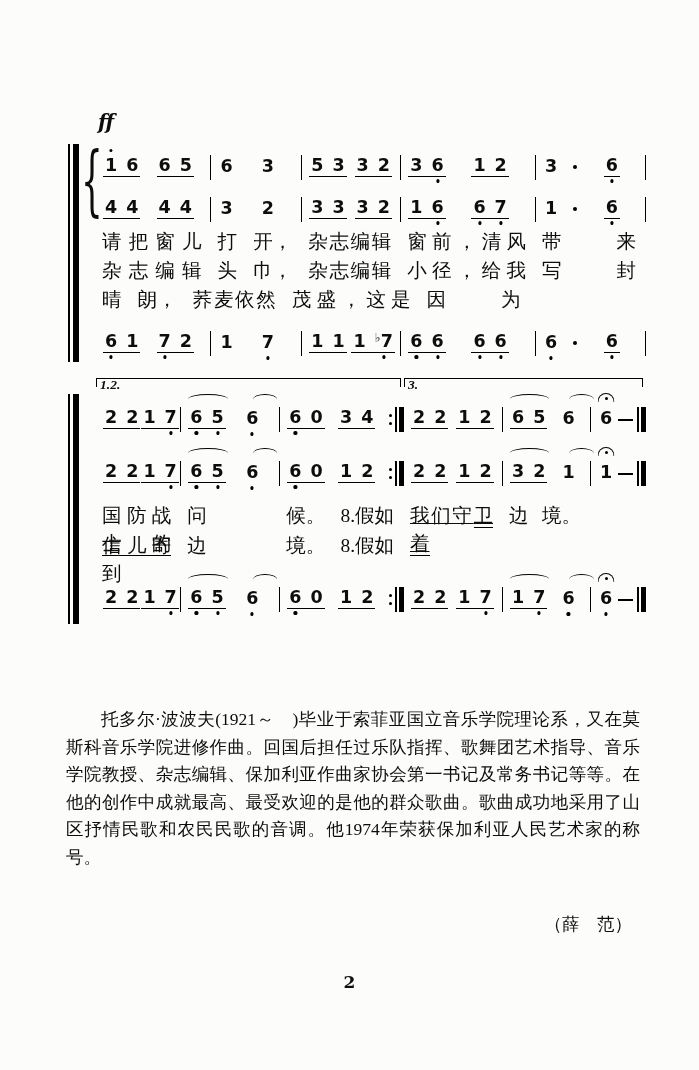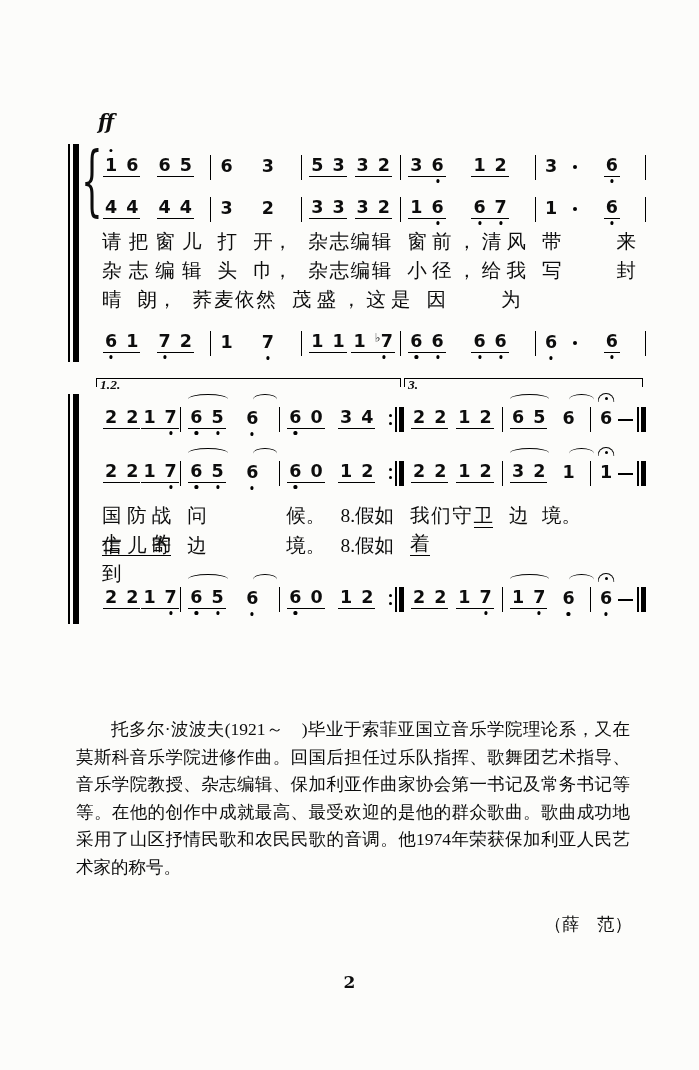--- a/index.html
+++ b/index.html
@@ -47,21 +47,21 @@
   .grp.slur::before{content:"";position:absolute;left:0;right:-2px;top:-13px;height:9px;
        border-top:1.6px solid #000;border-radius:100% 100% 0 0;}
   .grp.slurnext::before{content:"";position:absolute;left:55%;width:150%;top:-14px;height:10px;
        border-top:1.6px solid #000;border-radius:100% 100% 0 0;}
   .volta{position:absolute;top:0;height:9px;border:1.6px solid #000;border-bottom:none;box-sizing:border-box;}
   .vl{position:absolute;left:3px;top:-1px;font:italic 600 13.5px "Liberation Serif",serif;line-height:1;}
   .lmeas{box-sizing:border-box;padding:0 10px 0 6px;display:flex;justify-content:space-between;}
   .lmeas.just{display:block;text-align:justify;text-align-last:justify;}
   .u{border-bottom:1.6px solid #000;padding-bottom:1px;}
   #notes{position:absolute;left:66px;top:706px;width:574px;font-size:17.5px;line-height:27.6px;text-align:justify;}
-  #notes p{margin:10px;text-indent:2em;}
+  #notes p{margin:0;text-indent:2em;}
   .credit{position:absolute;left:66px;top:912px;width:566px;text-align:right;font-size:17.5px;}
   #pageno{position:absolute;left:0;top:972px;width:699px;text-align:center;
        font:700 17px "DejaVu Serif",serif;}
 </style>
 </head>
 <body>
 
 <div id="sheet">
   <div id="ff">ff</div>
   <div id="sys0" class="sys">
@@ -501,21 +501,21 @@
             </span>
           </div>
         </div>
         <div class="lrow" style="top: 124px;">
           <div class="lmeas just" style="flex: 0 0 15.5%;"><span class="lcell"><span>国防战</span><span class="u">士的</span></span></div>
           <div class="lmeas just" style="flex: 0 0 18%;"><span class="lcell"><span>问</span></span></div>
           <div class="lmeas" style="flex: 0 0 22.5%;">
             <span class="lcell"><span>候。</span></span>
             <span class="lcell"><span>8.假如</span></span>
           </div>
-          <div class="lmeas just" style="flex: 0 0 18%;"><span class="lcell"><span>我们守</span><span class="u">卫着</span></span></div>
+          <div class="lmeas just" style="flex: 0 0 18%; text-decoration: underline;"><span class="lcell"><span>我们守</span><span class="u">卫着</span></span></div>
           <div class="lmeas" style="flex: 0 0 16%;">
             <span class="lcell"><span>边</span></span>
             <span class="lcell"><span>境。</span></span>
           </div>
           <div class="lmeas" style="flex: 0 0 10%;"></div>
         </div>
         <div class="lrow" style="top: 154px;">
           <div class="lmeas just" style="flex: 0 0 15.5%;"><span class="lcell"><span>信儿寄到</span></span></div>
           <div class="lmeas just" style="flex: 0 0 18%;"><span class="lcell"><span>边</span></span></div>
           <div class="lmeas" style="flex: 0 0 22.5%;">

